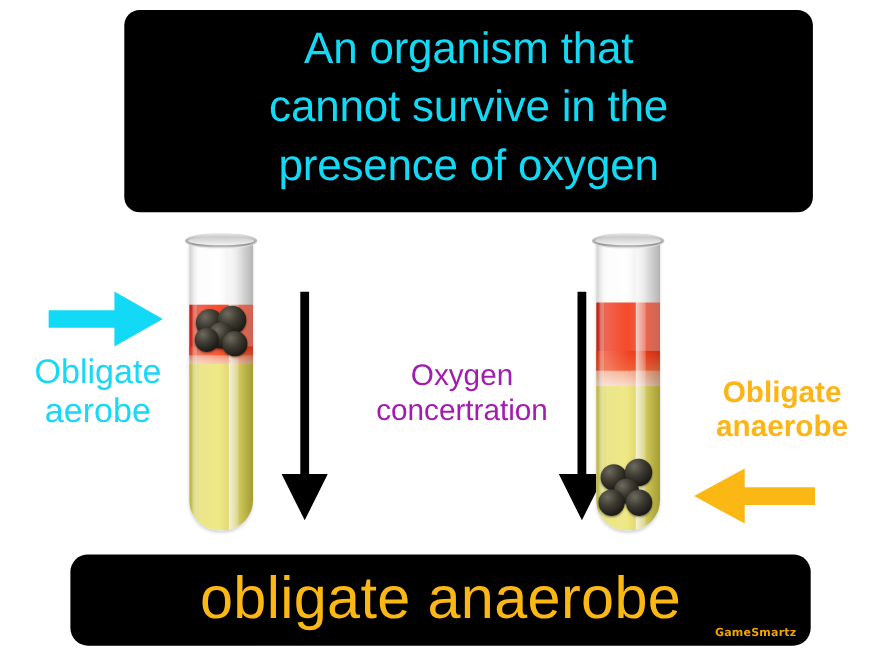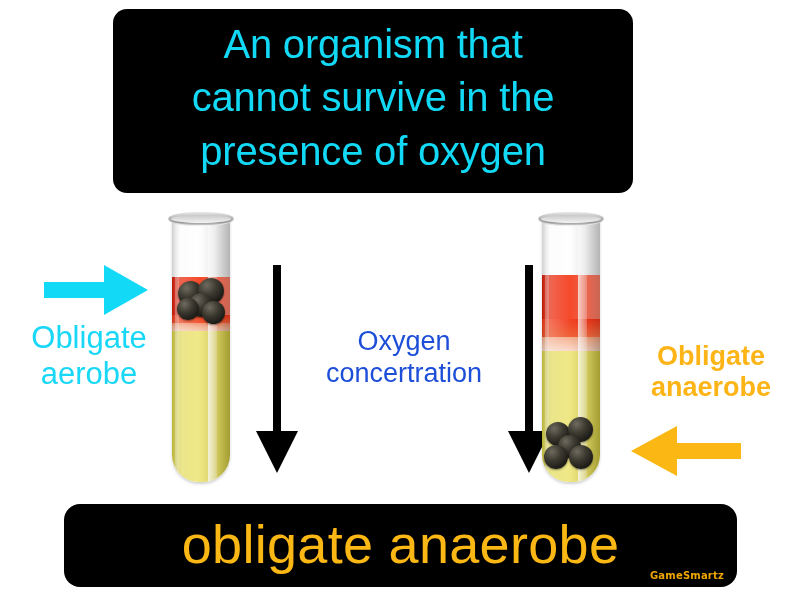--- a/index.html
+++ b/index.html
@@ -24,21 +24,21 @@
     display: flex;
     align-items: center;
     justify-content: center;
     text-align: center;
     box-sizing: border-box;
   }
 
   #definition-banner {
     left: 113px;
     top: 9px;
-    width: 520px;
+    width: 626px;
     height: 184px;
     padding: 4px 16px 10px 16px;
   }
   #definition-text {
     color: #12d9f5;
     font-size: 40px;
     line-height: 1.33;
     font-weight: 400;
     letter-spacing: -0.2px;
     white-space: pre-line;
@@ -210,25 +210,25 @@
     font-weight: bold;
   }
 
   
   .down-arrow { position: absolute; }
   #down-arrow-left  { left: 256px; top: 265px; width: 42px; height: 208px; }
   #down-arrow-right { left: 508px; top: 265px; width: 42px; height: 208px; }
 
   #oxygen-caption {
     position: absolute;
-    left: 300px;
+    left: 316px;
     top: 325px;
     width: 208px;
     text-align: center;
-    color: #1d4ed8;
+    color: #a21caf;
     font-size: 27px;
     line-height: 1.2;
     white-space: pre-line;
   }
 </style>
 </head>
 <body>
 
 <div class="banner" id="definition-banner">
   <div id="definition-text">An organism that

